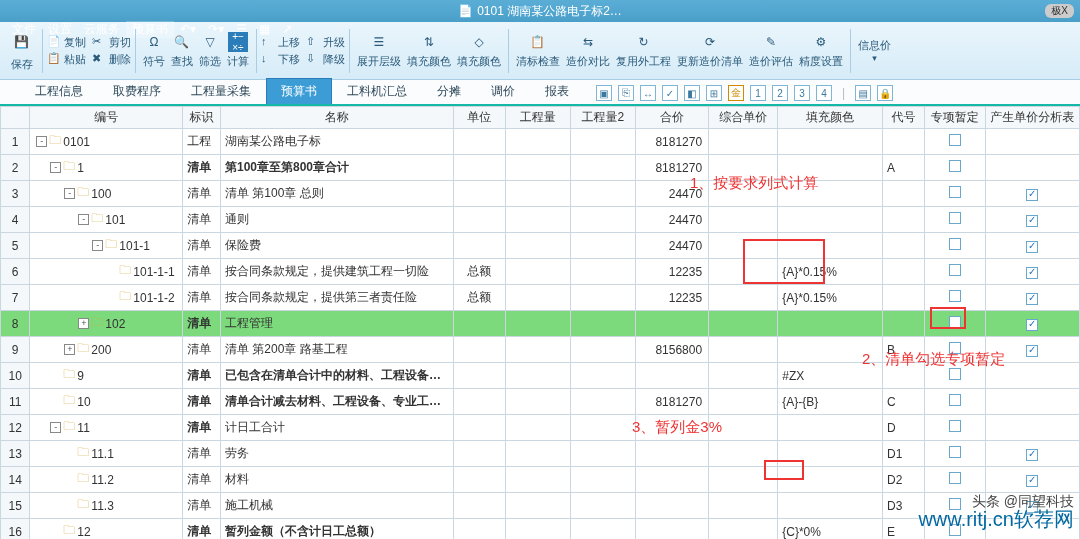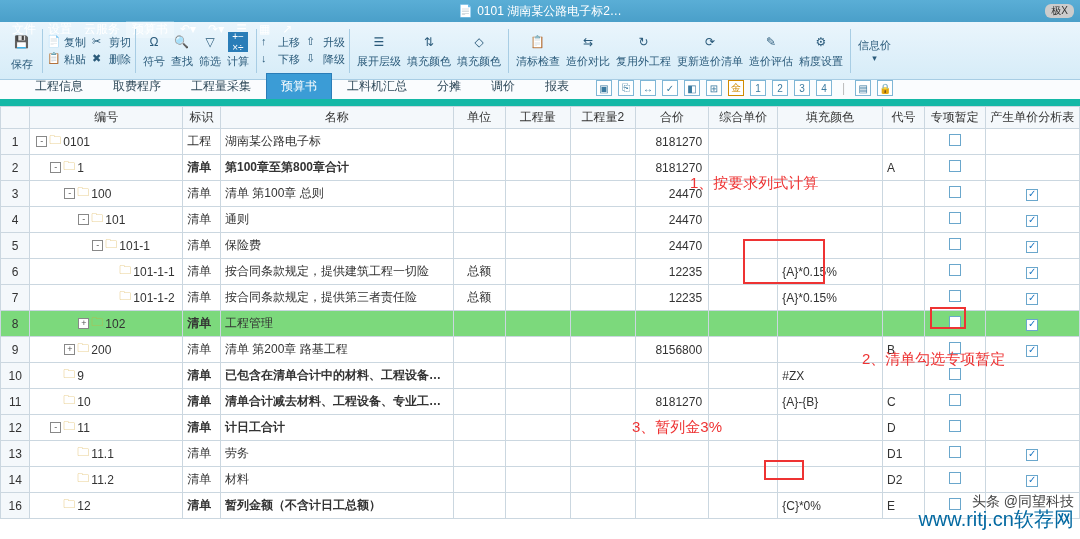--- a/index.html
+++ b/index.html
@@ -14,21 +14,21 @@
 .ribbon { background: linear-gradient(#eaf5fc,#d6ecf8); border-bottom: 1px solid #a8cde4; height: 58px; display: flex; align-items: center; padding: 0 6px; }
 .ribbon-group { display: flex; flex-direction: column; align-items: center; margin: 0 3px; color: #2a5a7a; }
 .ribbon-group .icon { width: 20px; height: 20px; margin-bottom: 2px; display:flex; align-items:center; justify-content:center;}
 .ribbon-group.big .icon { width: 26px; height: 26px; }
 .ribbon-group .lbl { font-size: 11px; white-space: nowrap; }
 .ribbon-sep { width:1px; height:44px; background:#a8cde4; margin:0 4px;}
 .ribbon-stack { display:flex; flex-direction:column; gap:2px;}
 .ribbon-stack .row { display:flex; align-items:center; gap:3px; font-size:11px; color:#2a5a7a;}
 .ribbon-stack .row .mini { width:14px; height:14px;}
 
-.tabs { height: 26px; background:#fafcfe; border-bottom:7px solid #14b8a6; display:flex; align-items:flex-end; padding-left:20px;}
+.tabs { height: 26px; background:#fafcfe; border-bottom:2px solid #14b8a6; display:flex; align-items:flex-end; padding-left:20px;}
 .tab { padding: 4px 14px; font-size:12px; color:#304a5a; border:1px solid transparent; border-bottom:none; cursor:pointer;}
 .tab.active { background:#3b9cd6; color:#fff; border-color:#2a7db8; }
 .tabs .tools { margin-left:12px; display:flex; align-items:center; gap:6px; color:#3b7aa0; font-size:12px; padding-bottom:3px;}
 .tabs .tools .ti { width:16px; height:16px; border:1px solid #7fb6d6; display:flex; align-items:center; justify-content:center; font-size:10px; background:#fff;}
 
 .grid { border-collapse: collapse; width: 100%; table-layout: fixed; }
 .grid th, .grid td { border: 1px solid #cbd7e0; padding: 2px 4px; height: 22px; font-size: 12px; overflow: hidden; white-space: nowrap; text-overflow: ellipsis; }
 .grid th { background: #f4f8fb; font-weight: normal; color:#333; text-align:center;}
 .grid td { color:#333; }
 .grid .rownum { background:#f4f8fb; text-align:center; width:28px; color:#333;}
@@ -475,21 +475,21 @@
           <td class="rownum">12</td>
           <td>
             <div class="code-cell">
               <span class="indent" style="width:14px"></span>
               <span class="exp">-</span>
               <span class="folder">🗀</span>
               <span>11</span>
             </div>
           </td>
           <td style="font-weight: bold;">清单</td>
-          <td style="font-weight: bold; margin-top: 36px;">计日工合计</td>
+          <td style="font-weight: normal; margin-top: 36px;">计日工合计</td>
           <td class="center"></td>
           <td class="num"></td>
           <td class="num"></td>
           <td class="num"></td>
           <td class="num"></td>
           <td></td>
           <td>D</td>
           <td class="center"><span class="chk"></span></td>
           <td class="center"></td>
         </tr>
@@ -527,20 +527,42 @@
           </td>
           <td>清单</td>
           <td>材料</td>
           <td class="center"></td>
           <td class="num"></td>
           <td class="num"></td>
           <td class="num"></td>
           <td class="num"></td>
           <td></td>
           <td>D2</td>
+          <td class="center"><span class="chk"></span></td>
+          <td class="center"><span class="chk on"></span></td>
+        </tr>
+        <tr>
+          <td class="rownum">15</td>
+          <td>
+            <div class="code-cell">
+              <span class="indent" style="width:28px"></span>
+              <span style="width:11px;display:inline-block"></span>
+              <span class="folder">🗀</span>
+              <span>11.3</span>
+            </div>
+          </td>
+          <td>清单</td>
+          <td>施工机械</td>
+          <td class="center"></td>
+          <td class="num"></td>
+          <td class="num"></td>
+          <td class="num"></td>
+          <td class="num"></td>
+          <td></td>
+          <td>D3</td>
           <td class="center"><span class="chk"></span></td>
           <td class="center"><span class="chk on"></span></td>
         </tr>
         <tr>
           <td class="rownum">16</td>
           <td>
             <div class="code-cell">
               <span class="indent" style="width:14px"></span>
               <span style="width:11px;display:inline-block"></span>
               <span class="folder">🗀</span>

